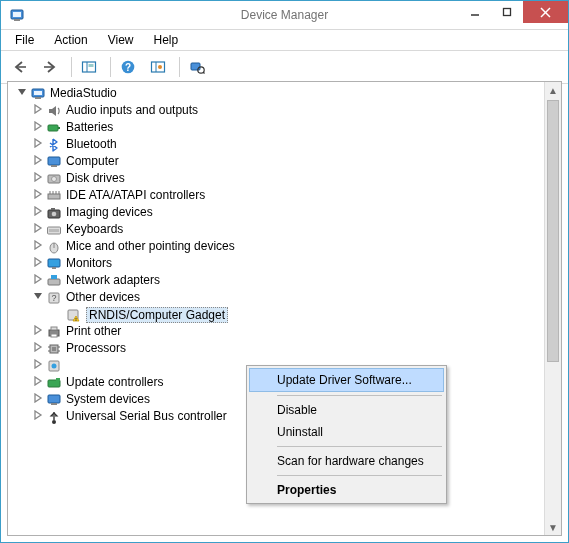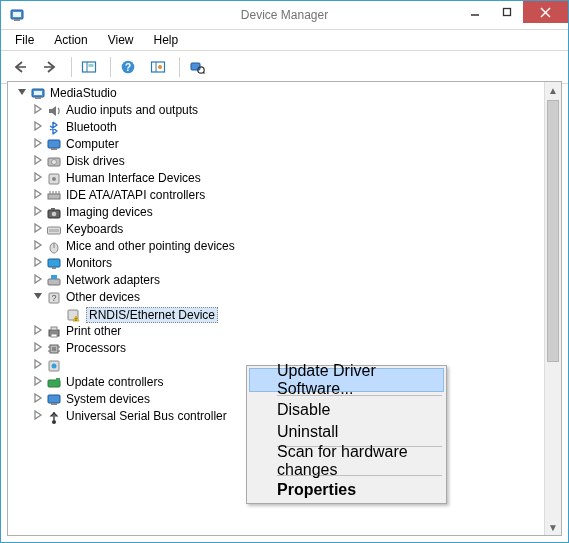--- a/index.html
+++ b/index.html
@@ -26,21 +26,21 @@
   .exp svg{display:block}
   .ic{width:16px;height:16px;margin-right:4px;flex:0 0 16px;display:flex;align-items:center;justify-content:center}
   .lbl{font-size:12px}
   .ind1{padding-left:6px}
   .ind2{padding-left:22px}
   .ind3{padding-left:42px}
   .sel .lbl{border:1px dotted #888;padding:0 2px;background:#fff}
   .sel.focused .lbl{background:#d6e8f7}
   
   .ctx{position:absolute;border:1px solid #a9a9a9;background:#f0f0f0;box-shadow:2px 2px 3px rgba(0,0,0,.25);padding:2px;z-index:50;width:195px}
-  .ctx-item{height:22px;display:flex;align-items:center;padding:0 10px 0 28px;font-size:16px;position:relative;cursor:default}
+  .ctx-item{height:22px;display:flex;align-items:center;padding:0 10px 0 28px;font-size:12px;position:relative;cursor:default}
   .ctx-item.hover{background:#bfdcff;border:1px solid #8fbce6;padding:0 9px 0 27px}
   .ctx-sep{height:1px;background:#c0c0c0;margin:3px 2px 3px 28px}
   .ctx-item.bold{font-weight:bold}
   
   .sb-v{position:absolute;right:0;top:0;bottom:0;width:16px;background:#f0f0f0;border-left:1px solid #dcdcdc}
   .sb-v .th{position:absolute;left:2px;right:2px;top:18px;height:260px;background:#cdcdcd;border:1px solid #b5b5b5}
   .sb-v .arr{position:absolute;left:0;right:0;height:16px;display:flex;align-items:center;justify-content:center;color:#666;font-size:10px}
   .sb-v .arr.up{top:0}
   .sb-v .arr.dn{bottom:0}
 </style>
@@ -164,20 +164,34 @@
           <span class="lbl">Audio inputs and outputs</span>
         </div>
       <div class="row ind2">
           <span class="exp">
             <svg width="10" height="10">
               <path d="M2 1 L8 5 L2 9 Z" fill="none" stroke="#888" stroke-width="1.3"></path>
             </svg>
           </span>
           <span class="ic">
             <svg width="16" height="16">
+              <rect x="2" y="5" width="10" height="6" rx="1" fill="#3aa655" stroke="#2a7a3d"></rect>
+              <rect x="12" y="7" width="2" height="2" fill="#2a7a3d"></rect>
+            </svg>
+          </span>
+          <span class="lbl">Batteries</span>
+        </div>
+      <div class="row ind2">
+          <span class="exp">
+            <svg width="10" height="10">
+              <path d="M2 1 L8 5 L2 9 Z" fill="none" stroke="#888" stroke-width="1.3"></path>
+            </svg>
+          </span>
+          <span class="ic">
+            <svg width="16" height="16">
               <path d="M7 2v12l4-3-7-5m0 4l7-5-4-3" fill="none" stroke="#2a6fd4" stroke-width="1.4" stroke-linejoin="round"></path>
             </svg>
           </span>
           <span class="lbl">Bluetooth</span>
         </div>
       <div class="row ind2">
           <span class="exp">
             <svg width="10" height="10">
               <path d="M2 1 L8 5 L2 9 Z" fill="none" stroke="#888" stroke-width="1.3"></path>
             </svg>
@@ -196,34 +210,20 @@
               <path d="M2 1 L8 5 L2 9 Z" fill="none" stroke="#888" stroke-width="1.3"></path>
             </svg>
           </span>
           <span class="ic">
             <svg width="16" height="16">
               <rect x="2" y="4" width="12" height="8" rx="1" fill="#bfbfbf" stroke="#7a7a7a"></rect>
               <circle cx="8" cy="8" r="2.5" fill="#e6e6e6" stroke="#999"></circle>
             </svg>
           </span>
           <span class="lbl">Disk drives</span>
-        </div>
-      <div class="row ind2">
-          <span class="exp">
-            <svg width="10" height="10">
-              <path d="M2 1 L8 5 L2 9 Z" fill="none" stroke="#888" stroke-width="1.3"></path>
-            </svg>
-          </span>
-          <span class="ic">
-            <svg width="16" height="16">
-              <rect x="3" y="3" width="10" height="10" rx="1" fill="#ddd" stroke="#888"></rect>
-              <circle cx="8" cy="8" r="2" fill="#888"></circle>
-            </svg>
-          </span>
-          <span class="lbl">Human Interface Devices</span>
         </div>
       <div class="row ind2">
           <span class="exp">
             <svg width="10" height="10">
               <path d="M2 1 L8 5 L2 9 Z" fill="none" stroke="#888" stroke-width="1.3"></path>
             </svg>
           </span>
           <span class="ic">
             <svg width="16" height="16">
               <rect x="2" y="6" width="12" height="5" fill="#bbb" stroke="#777"></rect>
@@ -325,21 +325,21 @@
       <div class="row ind3 sel focused">
         <span class="exp"></span>
         <span class="ic">
             <svg width="16" height="16">
               <rect x="2" y="3" width="10" height="10" rx="1" fill="#ddd" stroke="#888"></rect>
               <path d="M10 9 l3 5 h-6 z" fill="#ffcf33" stroke="#c79a00" stroke-width=".8"></path>
               <line x1="10" y1="11" x2="10" y2="12.5" stroke="#333" stroke-width="1"></line>
               <circle cx="10" cy="13.3" r=".55" fill="#333"></circle>
             </svg>
           </span>
-        <span class="lbl">RNDIS/Ethernet Device</span>
+        <span class="lbl">RNDIS/Computer Gadget</span>
       </div>
 
       <div class="row ind2">
           <span class="exp">
             <svg width="10" height="10">
               <path d="M2 1 L8 5 L2 9 Z" fill="none" stroke="#888" stroke-width="1.3"></path>
             </svg>
           </span>
           <span class="ic">
             <svg width="16" height="16">

